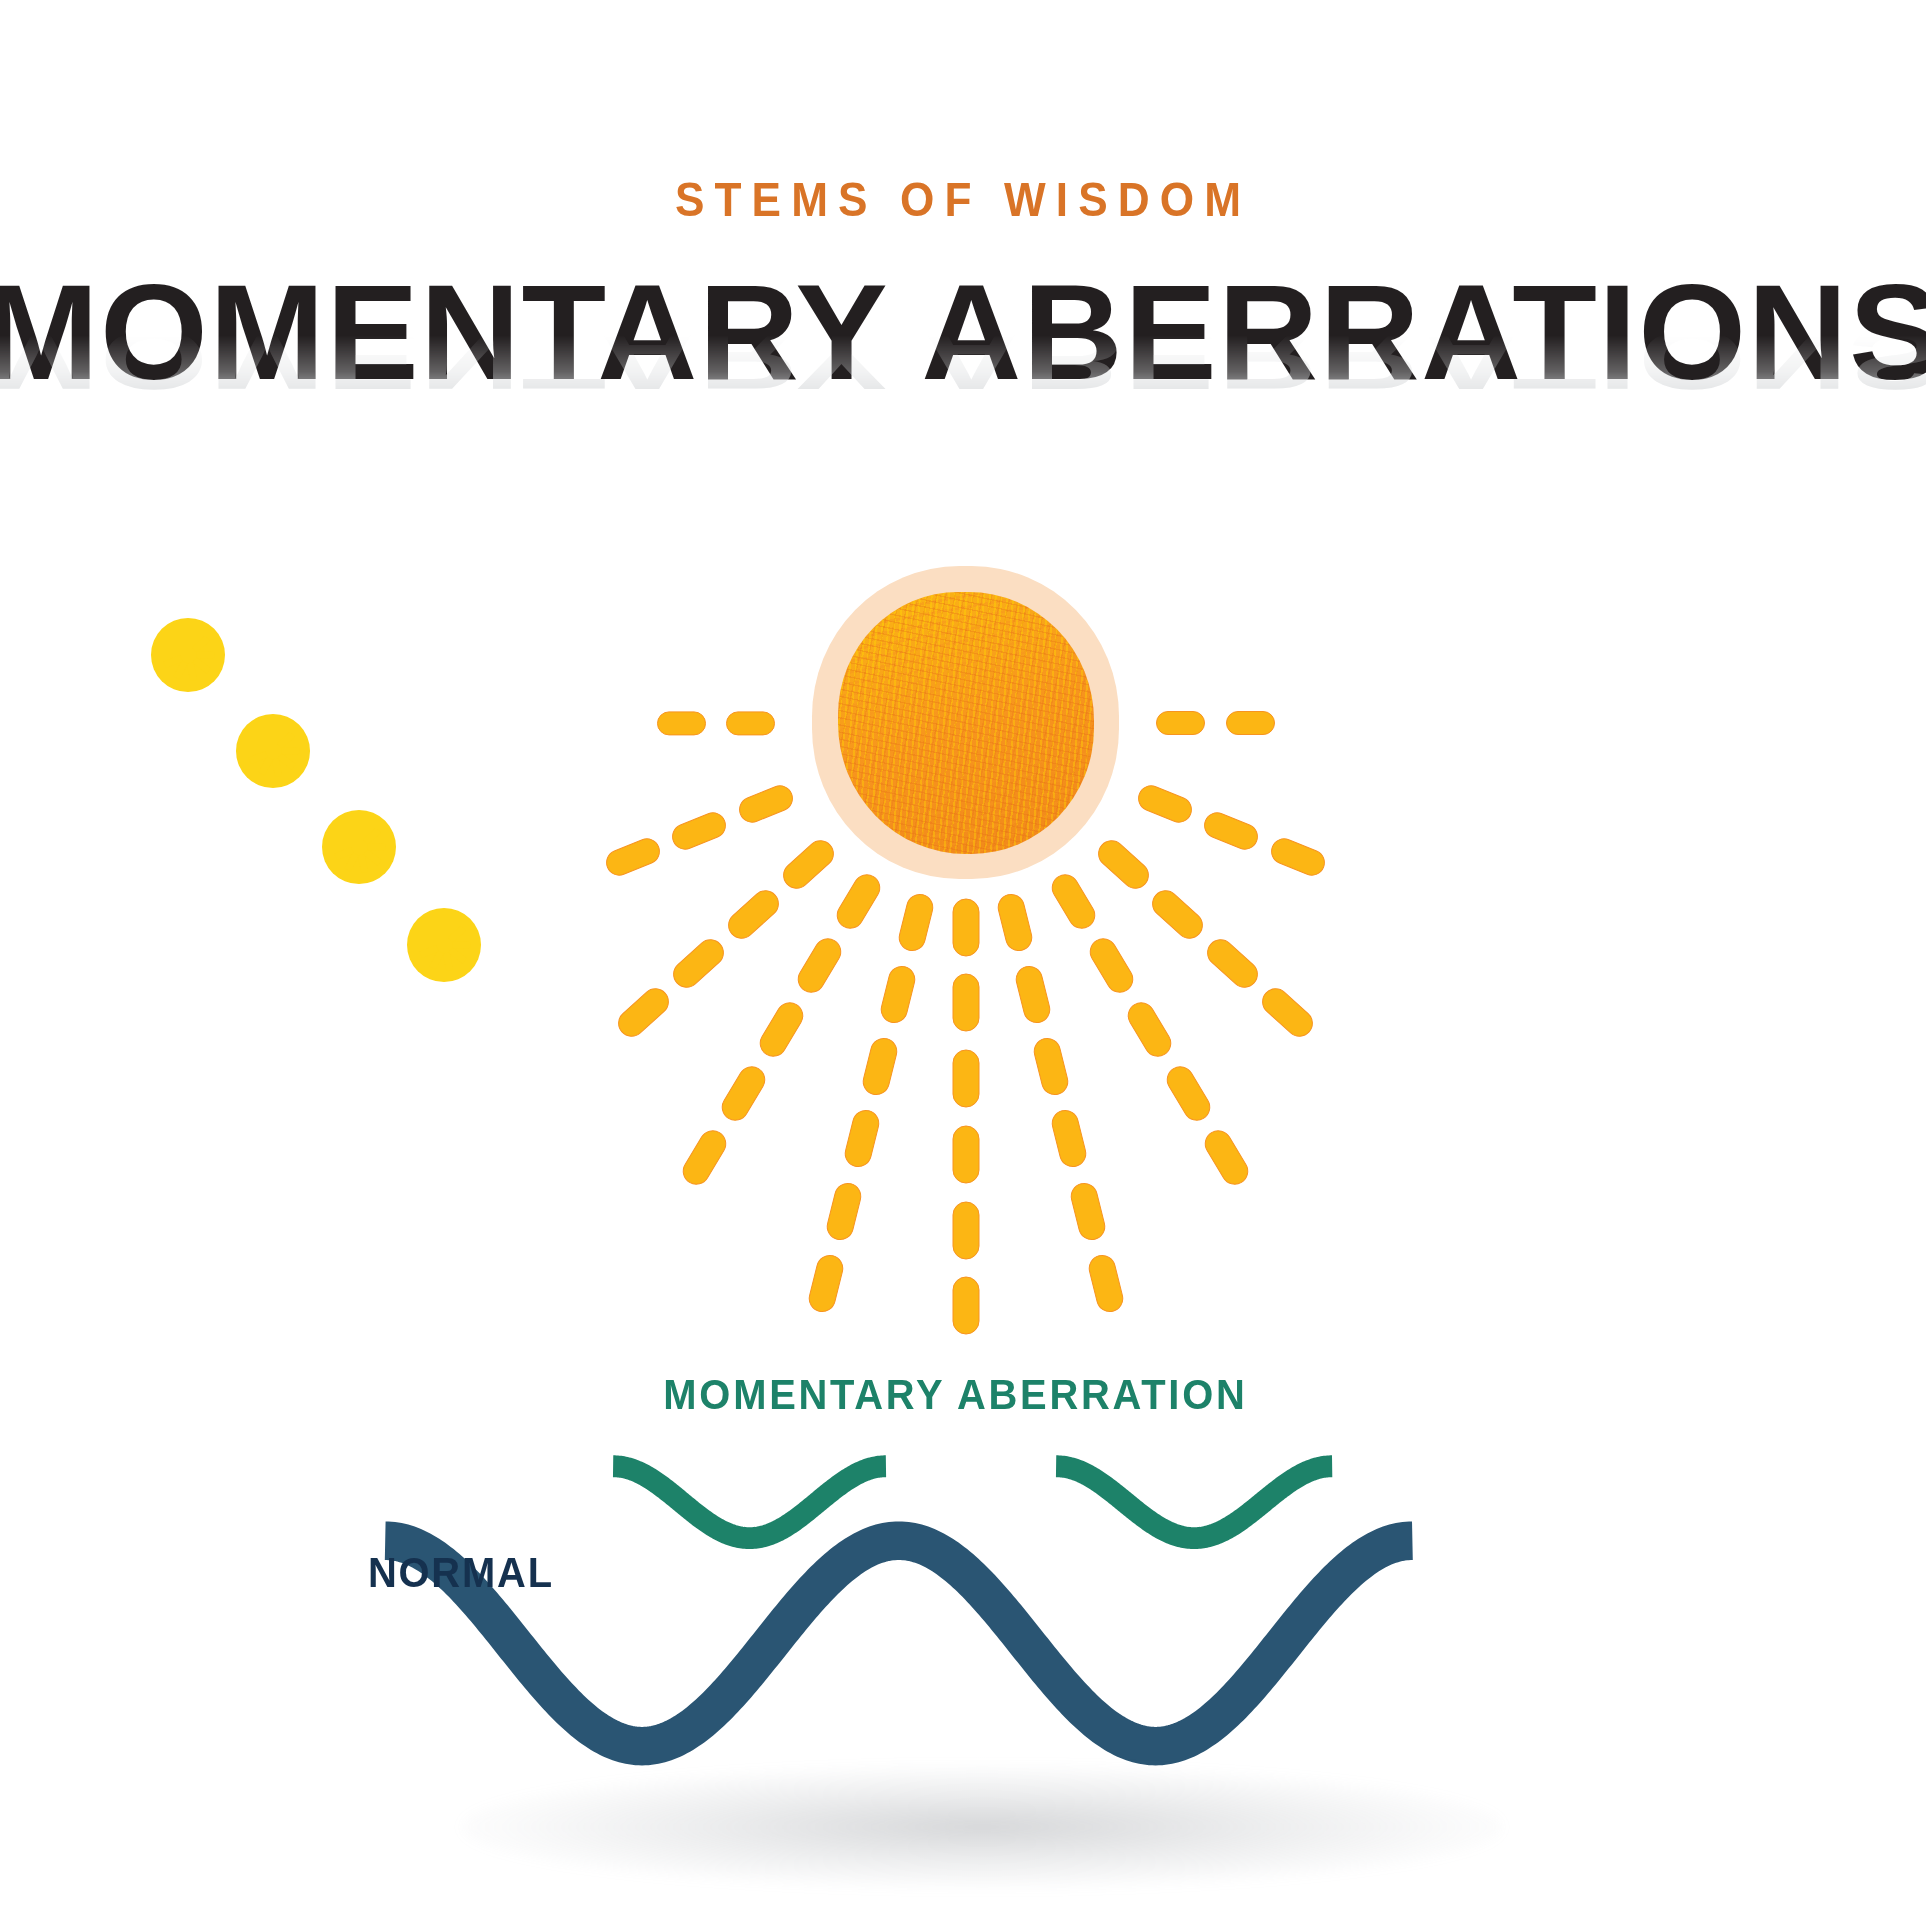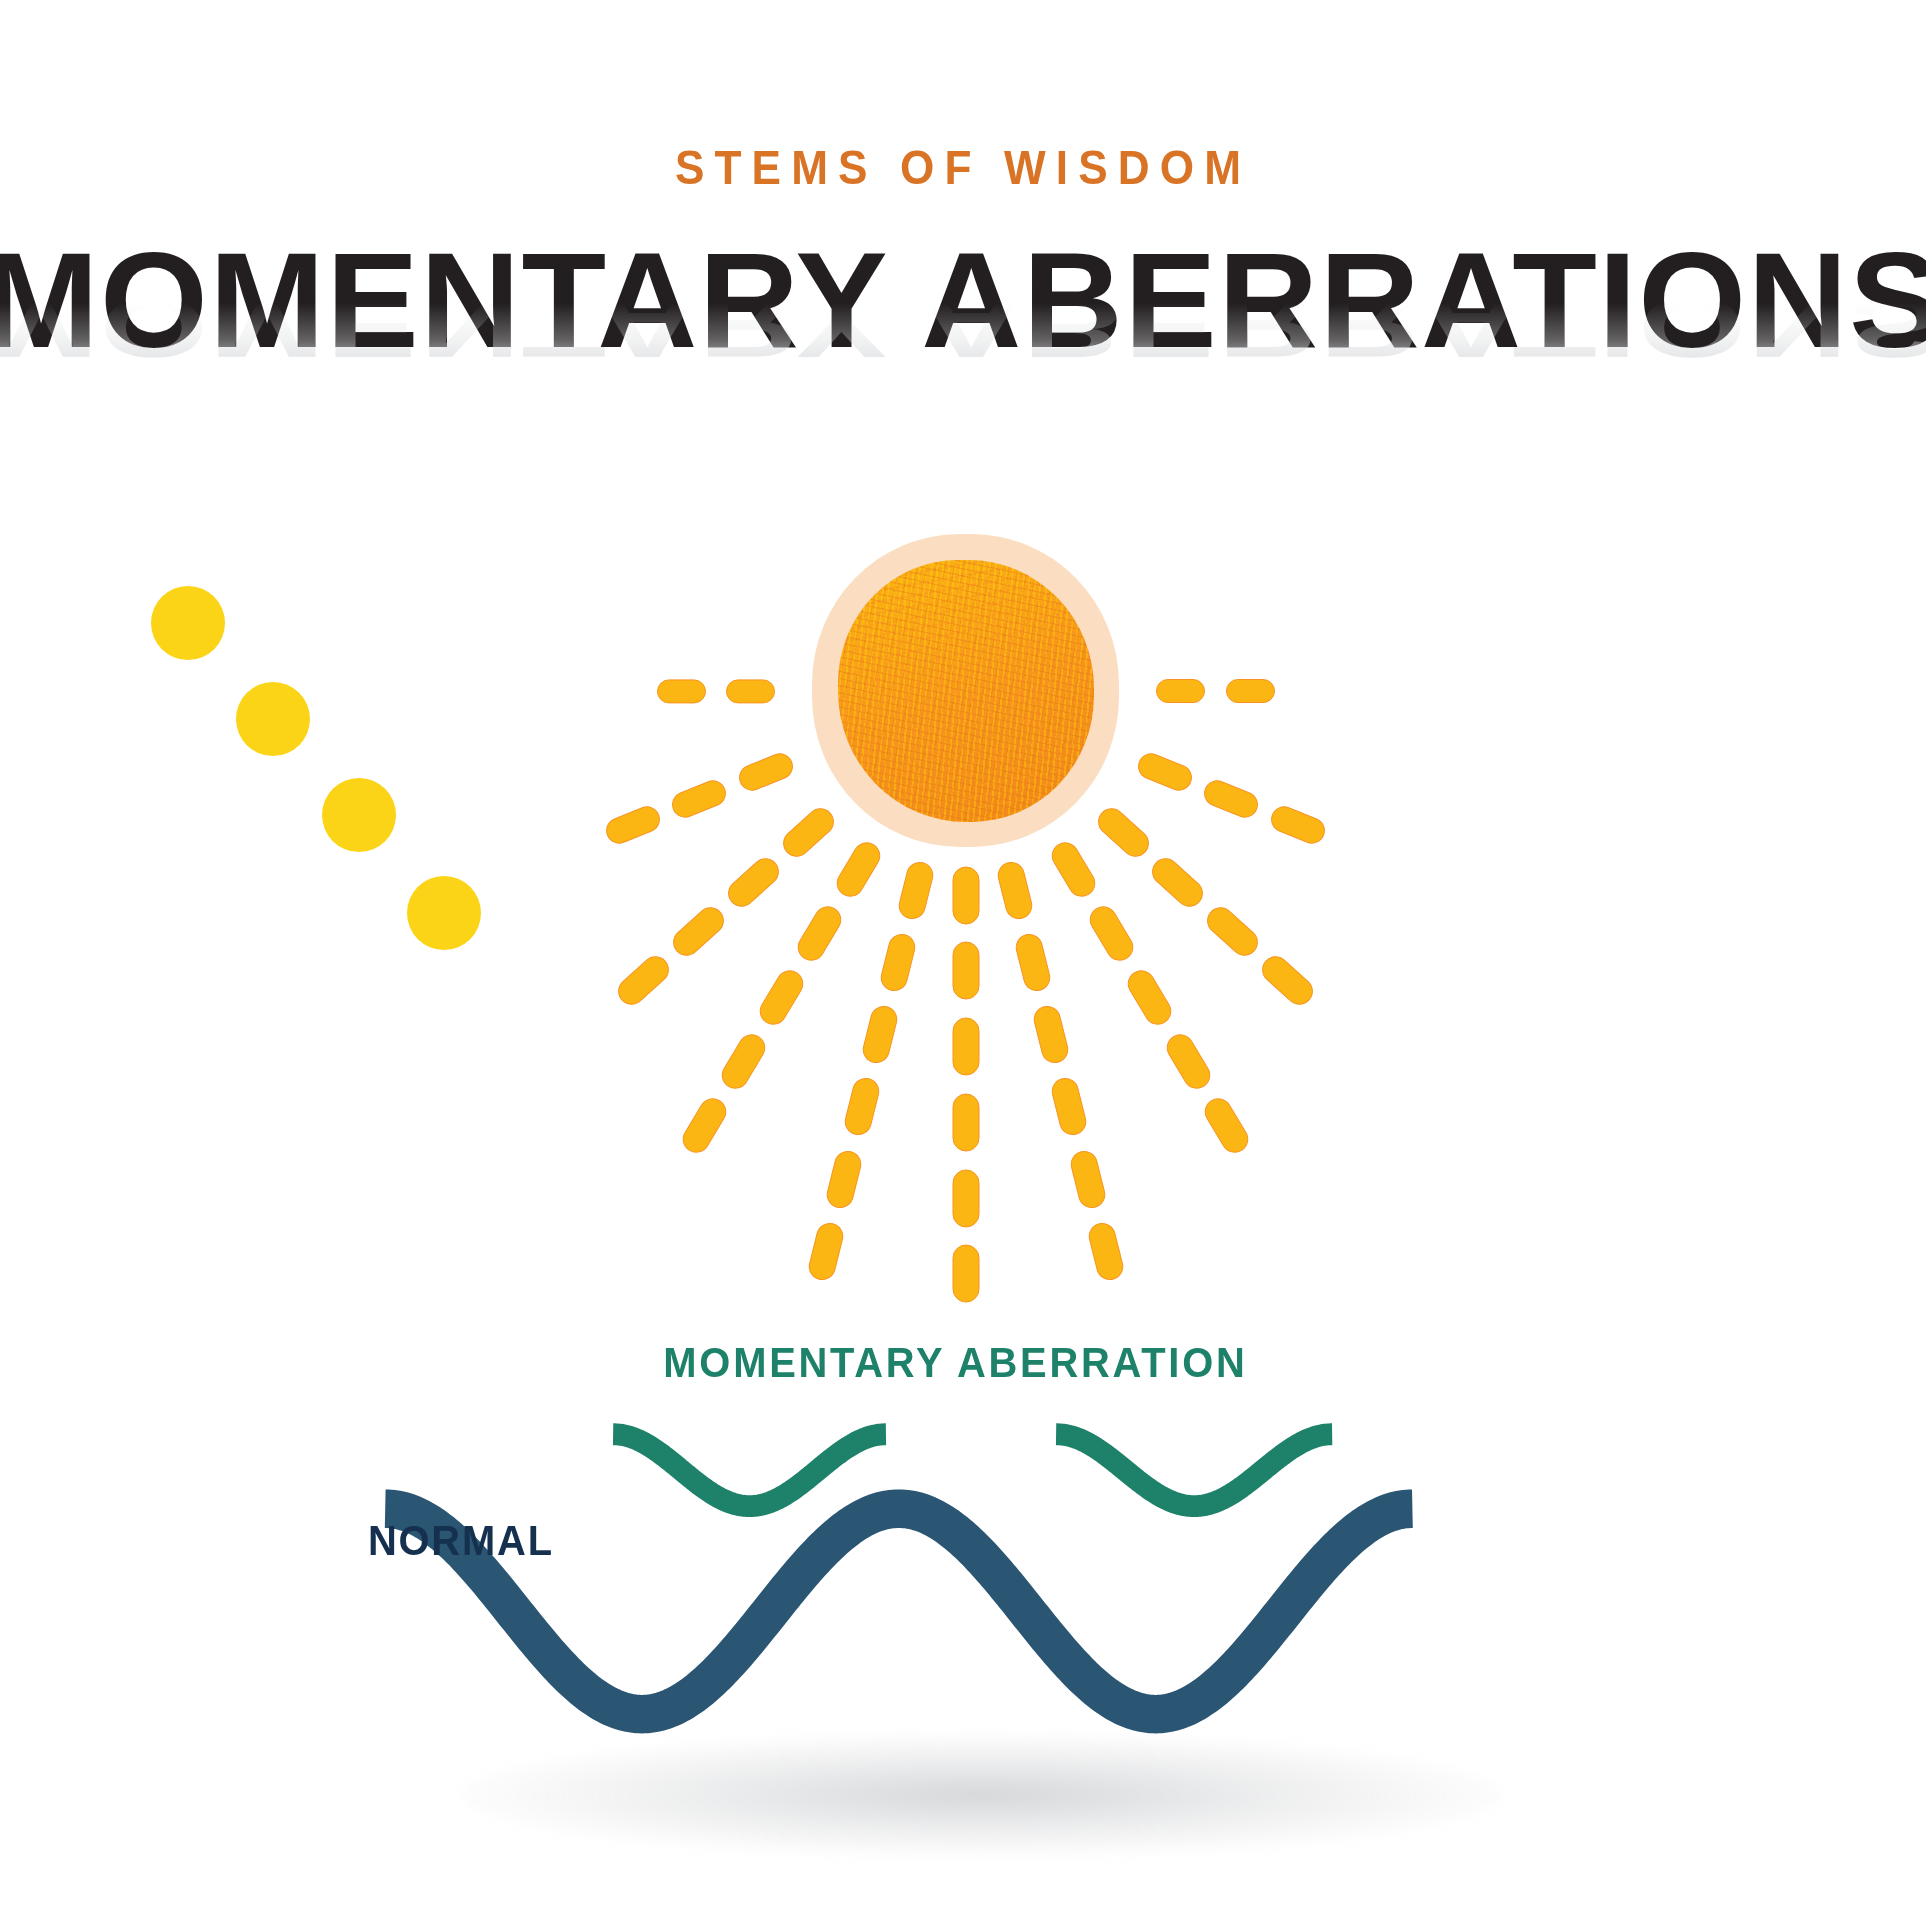--- a/index.html
+++ b/index.html
@@ -15,20 +15,21 @@
     font-family: "Liberation Sans", sans-serif;
     -webkit-font-smoothing: antialiased;
   }
 
   .stage {
     position: absolute;
     inset: 0;
     width: 1926px;
     height: 1420px;
     background: #ffffff;
+    margin-top: 32px;
   }
 
   
   .eyebrow {
     position: absolute;
     top: 140px;
     left: 0;
     width: 1926px;
     text-align: center;
     font-size: 48px;

